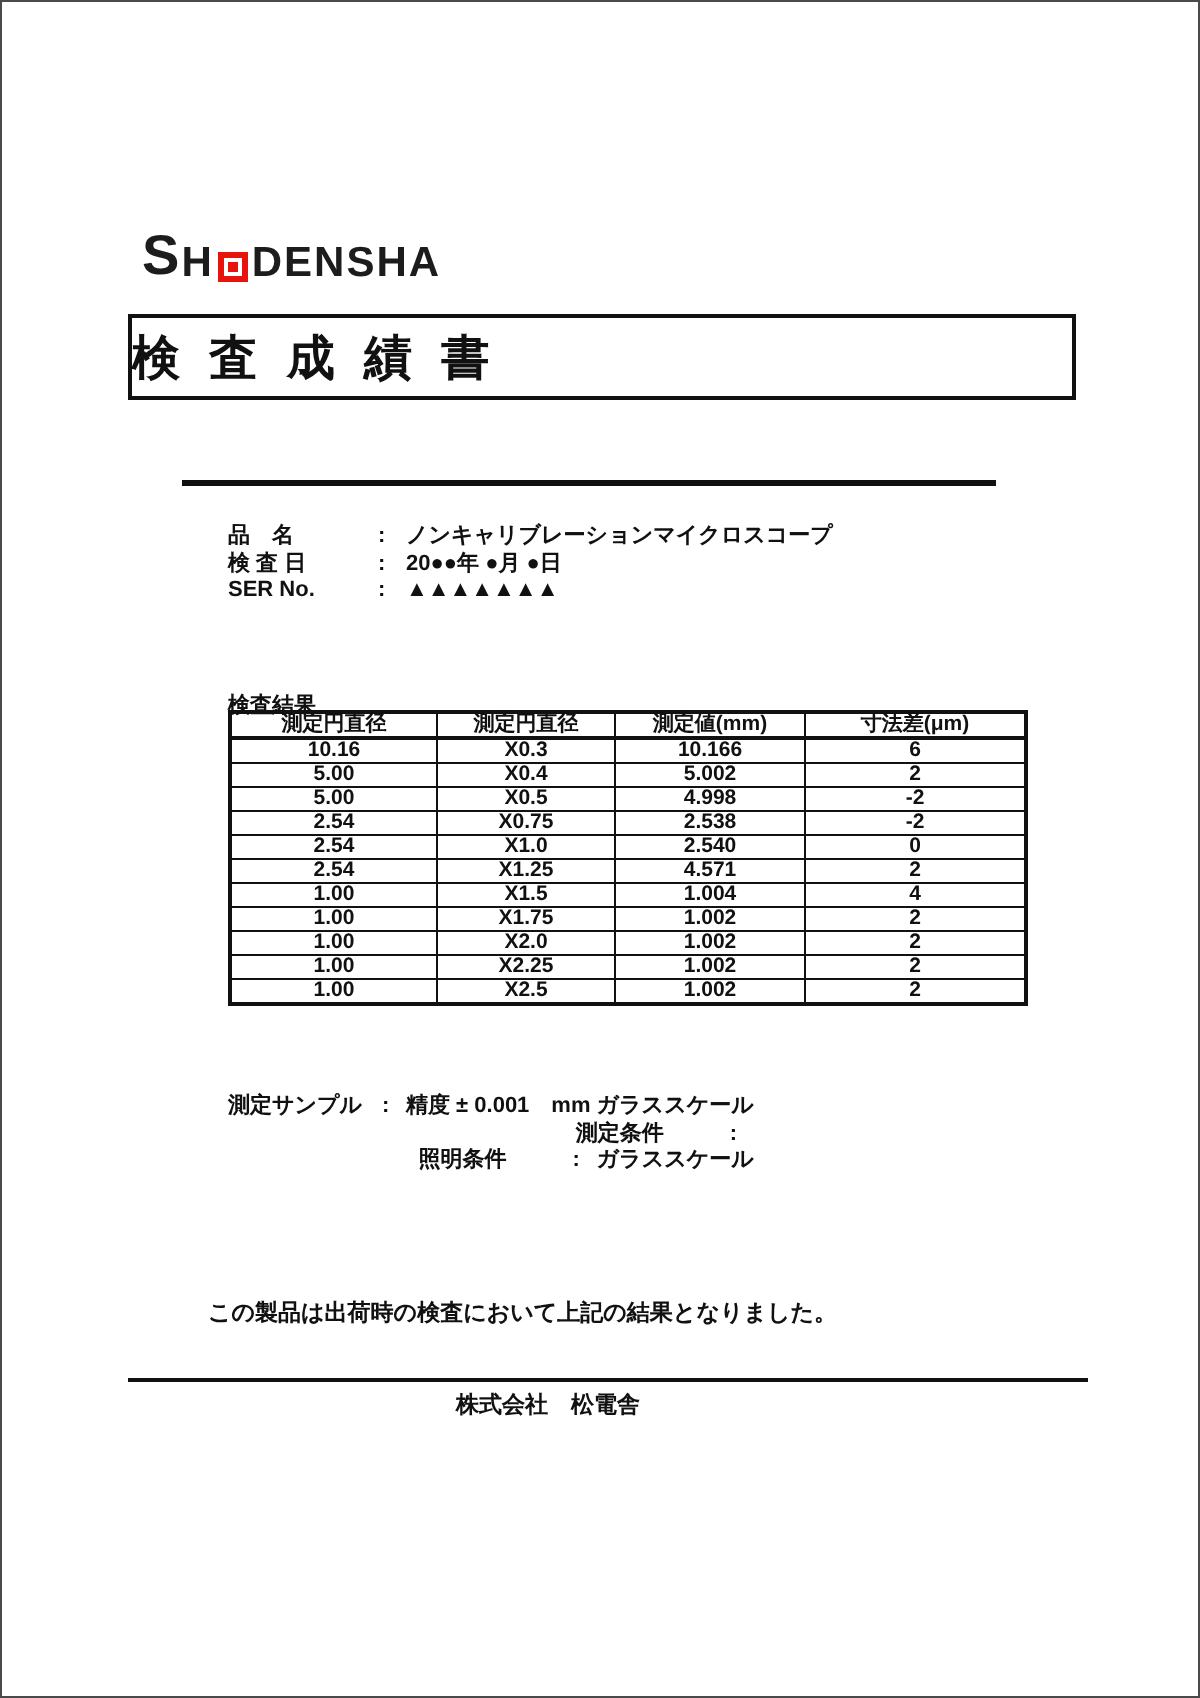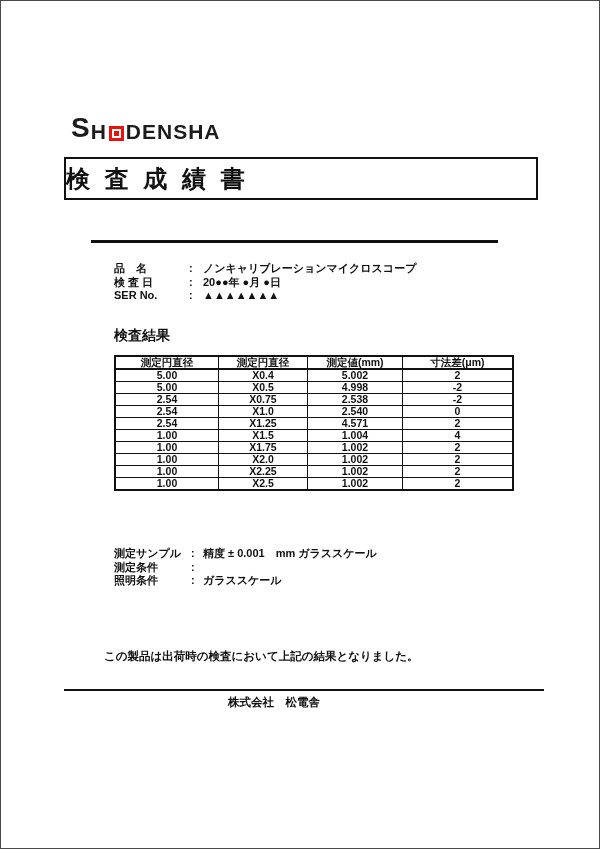--- a/index.html
+++ b/index.html
@@ -86,22 +86,22 @@
     font-weight: bold;
   }
   .info-row { display: flex; line-height: 13.5px; white-space: nowrap; }
   .info-row .lbl { width: 75px; }
   .info-row .colon { width: 14px; }
 
   
   .results-heading {
     position: absolute;
     left: 113px;
-    top: 326px;
-    font-size: 14px;
+    top: 344px;
+    font-size: 11px;
     font-weight: bold;
   }
 
   
   .results-table {
     position: absolute;
     left: 113px;
     top: 354px;
     border-collapse: collapse;
     font-size: 10.5px;
@@ -123,21 +123,21 @@
   .col-3 { width: 77px; }
 
   
   .cond-block {
     position: absolute;
     left: 113px;
     top: 546px;
     font-size: 11px;
     font-weight: bold;
   }
-  .cond-row { display: flex; line-height: 13.5px; white-space: nowrap; }
+  .cond-row { display: flex; line-height: 13.5px; white-space: nowrap; justify-content: flex-end; }
   .cond-row .lbl { width: 77px; }
   .cond-row .colon { width: 12px; }
 
   
   .stamp-box {
     position: absolute;
     left: 445px;
     top: 614px;
     width: 51px;
     height: 51px;
@@ -227,20 +227,26 @@
     <thead>
       <tr>
         <th class="col-0">測定円直径</th>
         <th class="col-1">測定円直径</th>
         <th class="col-2">測定値(mm)</th>
         <th class="col-3">寸法差(μm)</th>
       </tr>
     </thead>
     <tbody>
         <tr>
+          <td class="col-0">10.16</td>
+          <td class="col-1">X0.3</td>
+          <td class="col-2">10.166</td>
+          <td class="col-3">6</td>
+        </tr>
+        <tr>
           <td class="col-0">5.00</td>
           <td class="col-1">X0.4</td>
           <td class="col-2">5.002</td>
           <td class="col-3">2</td>
         </tr>
         <tr>
           <td class="col-0">5.00</td>
           <td class="col-1">X0.5</td>
           <td class="col-2">4.998</td>
           <td class="col-3">-2</td>

